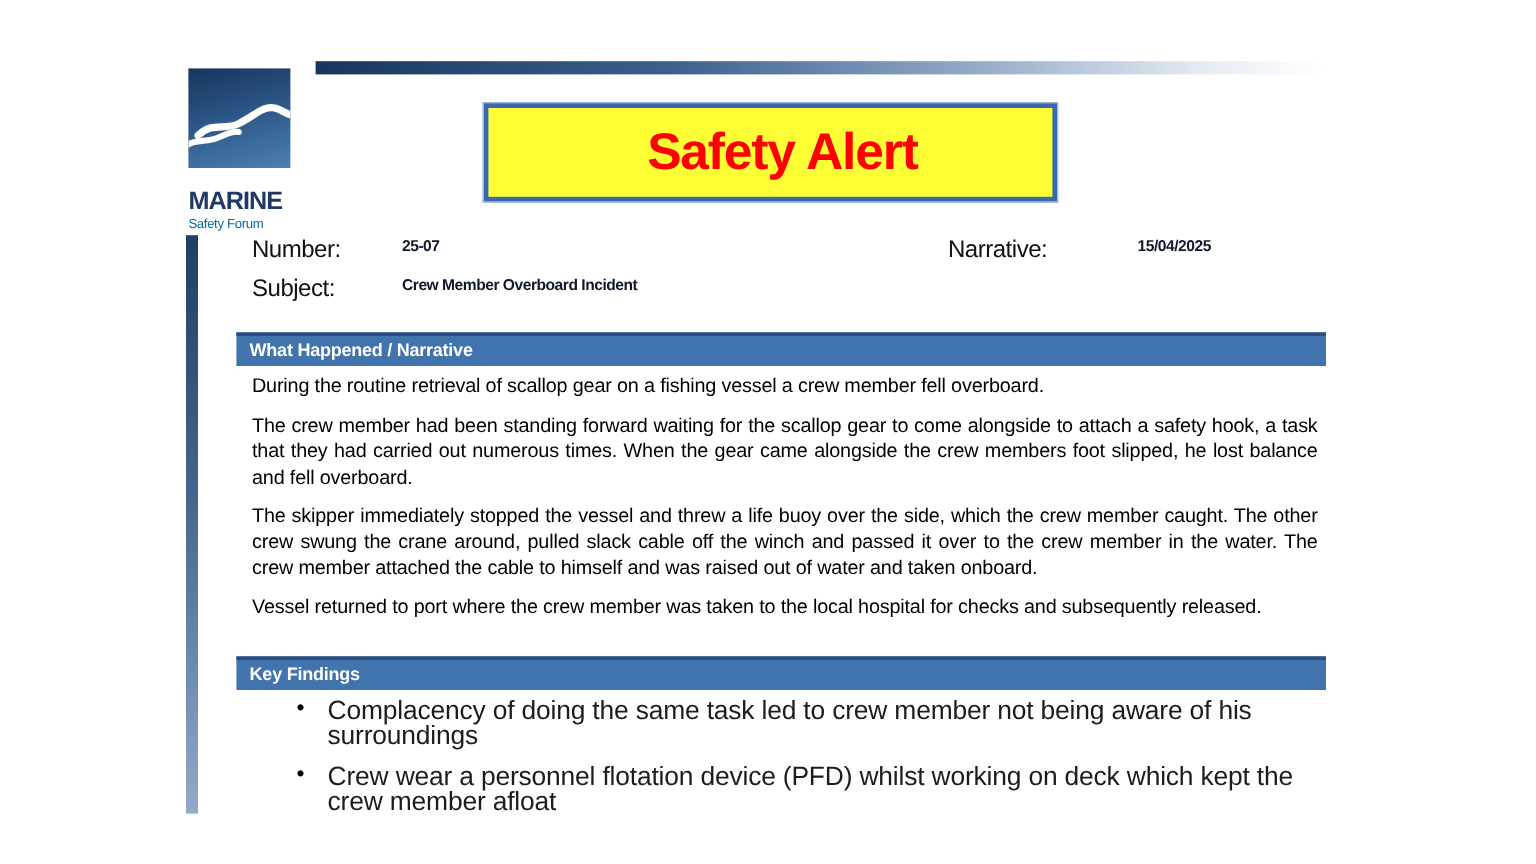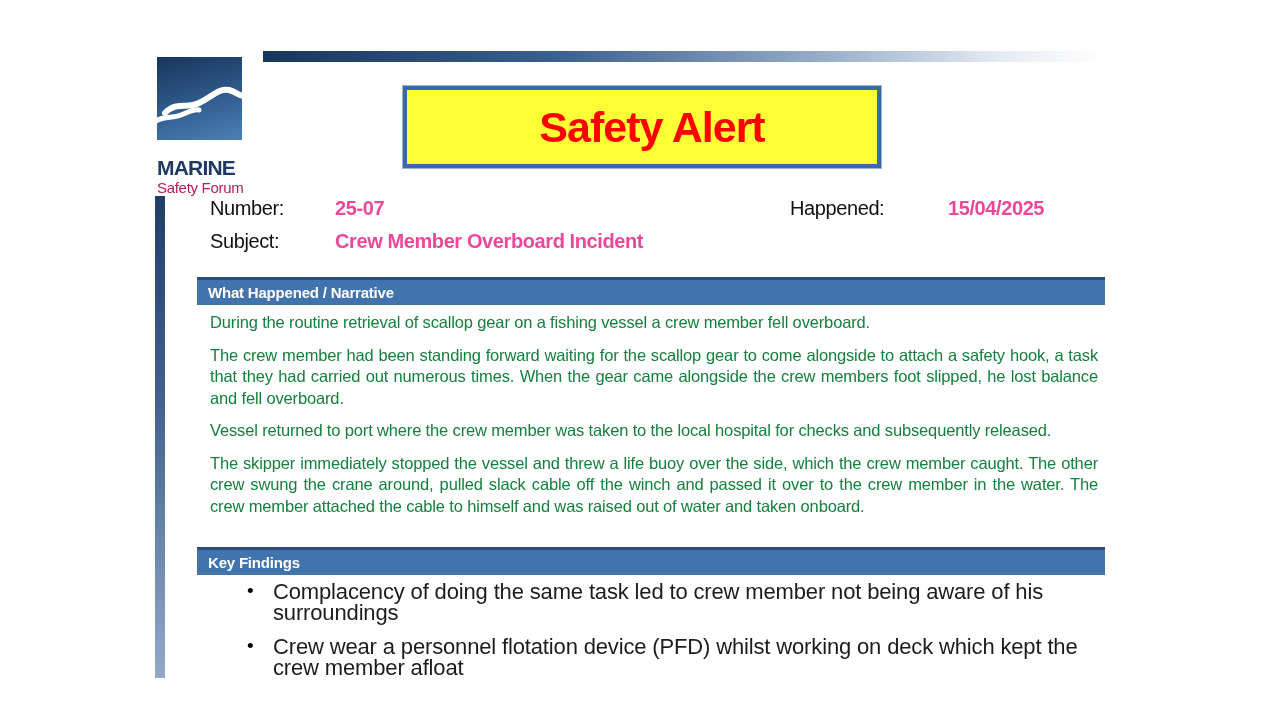--- a/index.html
+++ b/index.html
@@ -14,21 +14,21 @@
     width: 85px; height: 83px;
     background: linear-gradient(165deg, #16365c 0%, #2c5585 45%, #4b80b5 100%);
     position: relative; overflow: hidden;
   }
   .logo-square svg { position: absolute; left: 0; top: 0; }
   .logo-title {
     color: #1f3864; font-weight: bold; font-size: 21px;
     letter-spacing: -0.8px; margin-top: 17px; line-height: 22px;
   }
   .logo-subtitle {
-    color: #be185d; font-size: 15px; letter-spacing: -0.3px; line-height: 17px;
+    color: #0369a1; font-size: 11px; letter-spacing: -0.3px; line-height: 17px;
   }
 
   
   .top-rule {
     left: 263px; top: 51px; width: 842px; height: 11px;
     background: linear-gradient(to right, #17365d 0%, #3a608e 35%, #93a9c7 65%, #e6ecf4 88%, #ffffff 100%);
   }
 
   
   .banner {
@@ -43,21 +43,21 @@
   }
 
   
   .v-rule {
     left: 155px; top: 196px; width: 10px; height: 482px;
     background: linear-gradient(to bottom, #203e66 0%, #46648f 45%, #93a9c9 100%);
   }
 
   
   .meta-label { font-weight: normal; font-size: 20px; color: #111111; letter-spacing: -0.4px; }
-  .meta-value { font-weight: bold; font-size: 20px; color: #ec4899; letter-spacing: -0.4px; }
+  .meta-value { font-weight: bold; font-size: 13px; color: #0f172a; letter-spacing: -0.4px; }
   .pos-number-label    { left: 210px; top: 197px; }
   .pos-number-value    { left: 335px; top: 197px; }
   .pos-published-label { left: 790px; top: 197px; }
   .pos-published-value { left: 948px; top: 197px; }
   .pos-subject-label   { left: 210px; top: 230px; }
   .pos-subject-value   { left: 335px; top: 230px; }
 
   
   .section-bar {
     left: 197px; width: 908px; height: 28px;
@@ -65,21 +65,21 @@
     color: #ffffff; font-weight: bold; font-size: 15px; letter-spacing: -0.2px;
     display: flex; align-items: center; padding-left: 11px;
   }
   .bar-narrative { top: 277px; }
   .bar-findings  { top: 547px; }
 
   
   .narrative-text { left: 210px; top: 312px; width: 888px; }
   .narrative-text p {
     font-size: 16.5px; line-height: 21.5px; letter-spacing: -0.15px;
-    text-align: justify; margin-bottom: 11px; color: #15803d;
+    text-align: justify; margin-bottom: 11px; color: #000000;
   }
 
   
   .findings-list { left: 210px; top: 581px; width: 895px; list-style: none; }
   .findings-list li {
     position: relative; padding-left: 63px; margin-bottom: 13px;
     font-size: 22px; line-height: 21px; letter-spacing: -0.15px; color: #1c1c1c;
   }
   .findings-list li::before {
     content: "\2022"; position: absolute; left: 37px; top: -1px;
@@ -103,34 +103,34 @@
 <div class="abs top-rule"></div>
 
 <div class="abs banner">
   <span class="banner-title">Safety Alert</span>
 </div>
 
 <div class="abs v-rule"></div>
 
 <span class="abs meta-label pos-number-label">Number:</span>
 <span class="abs meta-value pos-number-value">25-07</span>
-<span class="abs meta-label pos-published-label">Happened:</span>
+<span class="abs meta-label pos-published-label">Narrative:</span>
 <span class="abs meta-value pos-published-value">15/04/2025</span>
 <span class="abs meta-label pos-subject-label">Subject:</span>
 <span class="abs meta-value pos-subject-value">Crew Member Overboard Incident</span>
 
 <div class="abs section-bar bar-narrative">
   <span>What Happened / Narrative</span>
 </div>
 
 <div class="abs narrative-text">
   <p>During the routine retrieval of scallop gear on a fishing vessel a crew member fell overboard.</p>
   <p>The crew member had been standing forward waiting for the scallop gear to come alongside to attach a safety hook, a task that they had carried out numerous times. When the gear came alongside the crew members foot slipped, he lost balance and fell overboard.</p>
+  <p>The skipper immediately stopped the vessel and threw a life buoy over the side, which the crew member caught. The other crew swung the crane around, pulled slack cable off the winch and passed it over to the crew member in the water. The crew member attached the cable to himself and was raised out of water and taken onboard.</p>
   <p>Vessel returned to port where the crew member was taken to the local hospital for checks and subsequently released.</p>
-  <p>The skipper immediately stopped the vessel and threw a life buoy over the side, which the crew member caught. The other crew swung the crane around, pulled slack cable off the winch and passed it over to the crew member in the water. The crew member attached the cable to himself and was raised out of water and taken onboard.</p>
 </div>
 
 <div class="abs section-bar bar-findings">
   <span>Key Findings</span>
 </div>
 
 <ul class="abs findings-list">
   <li>Complacency of doing the same task led to crew member not being aware of his surroundings</li>
   <li>Crew wear a personnel flotation device (PFD) whilst working on deck which kept the crew member afloat</li>
 </ul>

